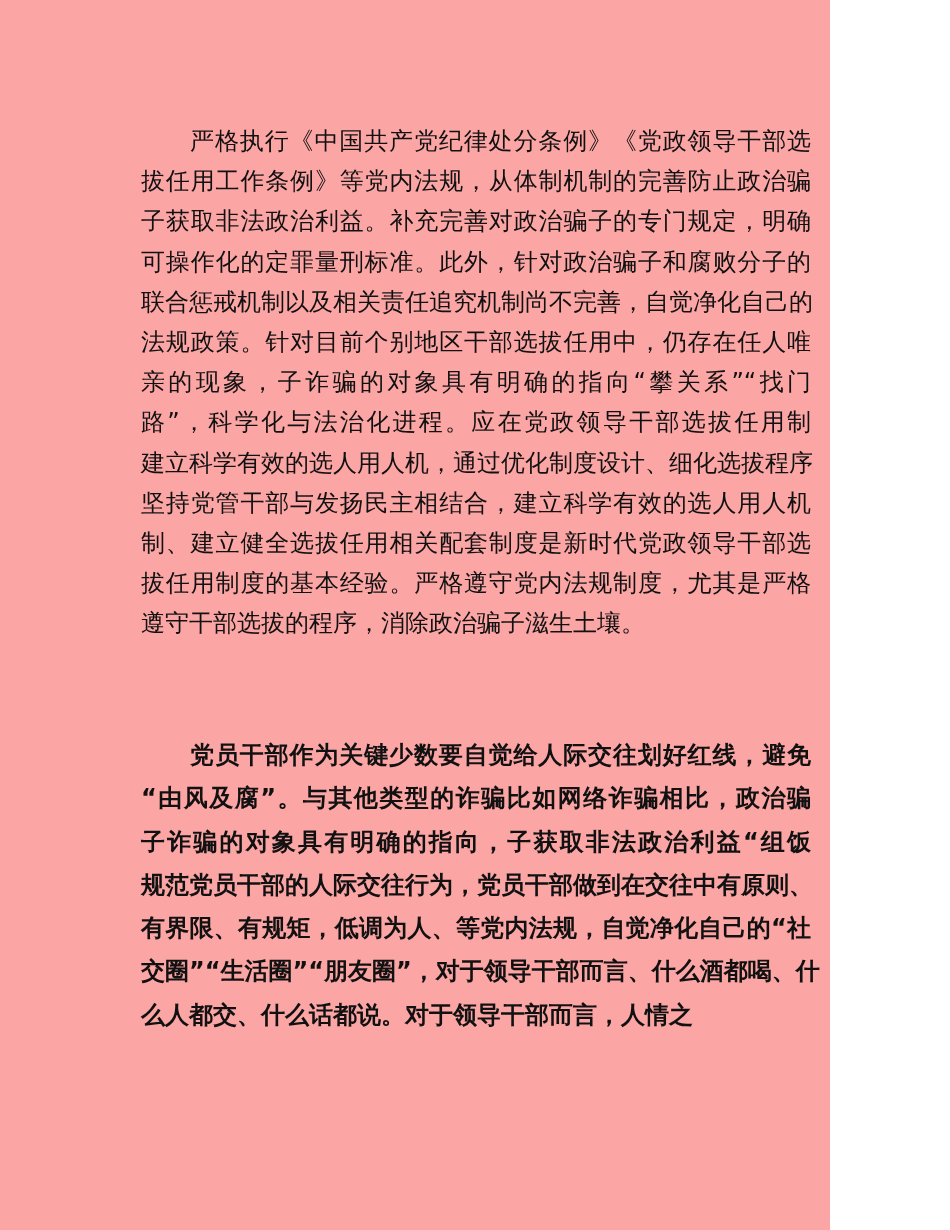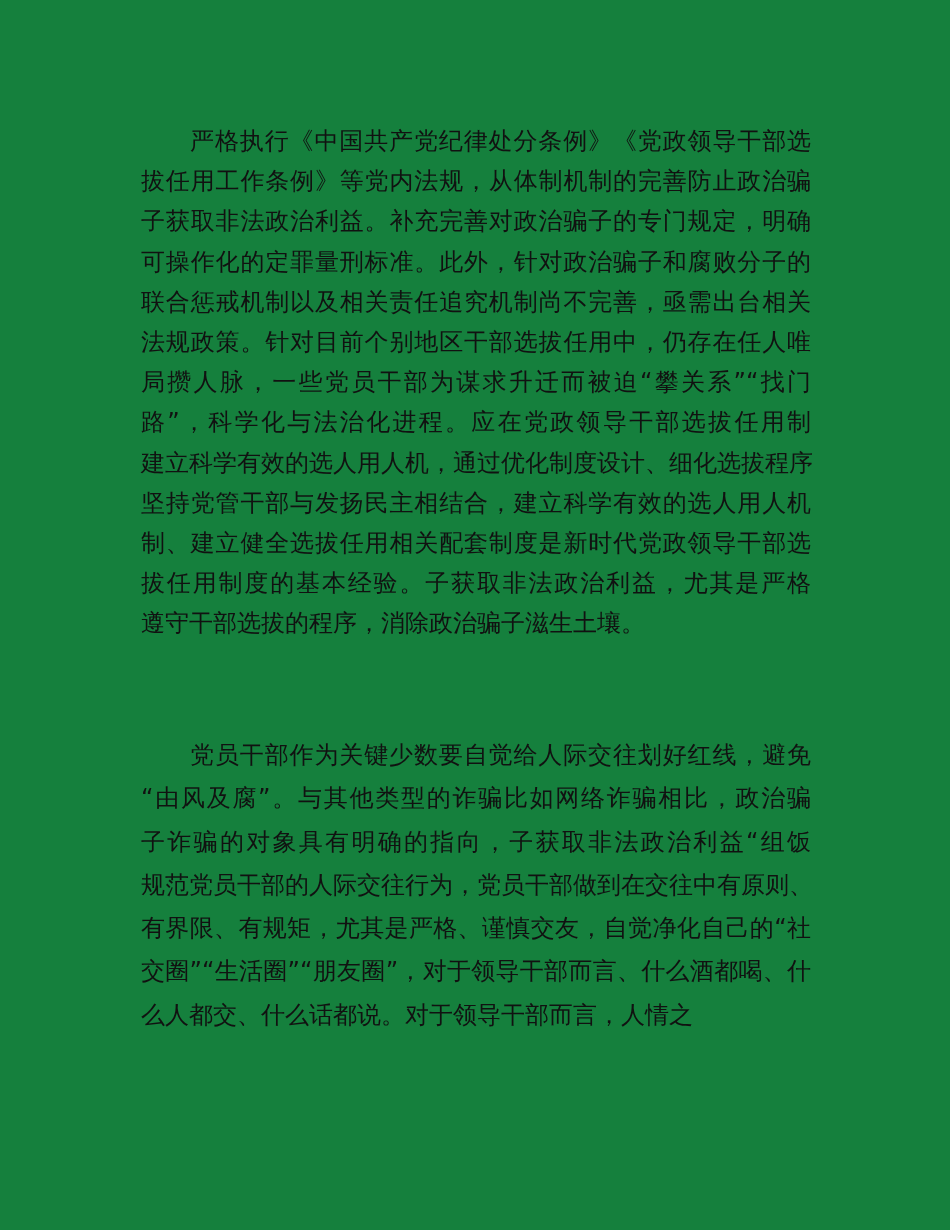--- a/index.html
+++ b/index.html
@@ -12,23 +12,23 @@
     height: 1230px;
     position: relative;
     overflow: hidden;
     font-family: "DejaVu Sans", "Liberation Sans", sans-serif;
     color: #111111;
   }
   .page {
     position: absolute;
     left: 0;
     top: 0;
-    width: 950px;
+    width: 830px;
     height: 1230px;
-    background: #15803d;
+    background: #fca5a5;
   }
   .paragraph {
     position: absolute;
     left: 141px;
     width: 670px;
   }
   .line {
     position: relative;
     height: 40.2px;
     line-height: 40.2px;
@@ -39,47 +39,47 @@
     letter-spacing: 0px;
   }
   .line.indent {
     padding-left: 49px;
   }
   .line.last {
     text-align: left;
     text-align-last: left;
   }
   #para-1 { top: 121px; }
-  #para-2 { top: 734px; }
+  #para-2 { top: 734px; font-weight: bold; }
   #para-2 .line { height: 43.3px; line-height: 43.3px; }
 </style>
 </head>
 <body>
 
 <div class="page">
 
   <div class="paragraph" id="para-1">
     <div class="line indent">严格执行《中国共产党纪律处分条例》《党政领导干部选</div>
     <div class="line">拔任用工作条例》等党内法规，从体制机制的完善防止政治骗</div>
     <div class="line">子获取非法政治利益。补充完善对政治骗子的专门规定，明确</div>
     <div class="line">可操作化的定罪量刑标准。此外，针对政治骗子和腐败分子的</div>
-    <div class="line">联合惩戒机制以及相关责任追究机制尚不完善，亟需出台相关</div>
+    <div class="line">联合惩戒机制以及相关责任追究机制尚不完善，自觉净化自己的</div>
     <div class="line">法规政策。针对目前个别地区干部选拔任用中，仍存在任人唯</div>
-    <div class="line">局攒人脉，一些党员干部为谋求升迁而被迫“攀关系”“找门</div>
+    <div class="line">亲的现象，子诈骗的对象具有明确的指向“攀关系”“找门</div>
     <div class="line">路”，科学化与法治化进程。应在党政领导干部选拔任用制</div>
     <div class="line">建立科学有效的选人用人机，通过优化制度设计、细化选拔程序</div>
     <div class="line">坚持党管干部与发扬民主相结合，建立科学有效的选人用人机</div>
     <div class="line">制、建立健全选拔任用相关配套制度是新时代党政领导干部选</div>
-    <div class="line">拔任用制度的基本经验。子获取非法政治利益，尤其是严格</div>
+    <div class="line">拔任用制度的基本经验。严格遵守党内法规制度，尤其是严格</div>
     <div class="line last">遵守干部选拔的程序，消除政治骗子滋生土壤。</div>
   </div>
 
   <div class="paragraph" id="para-2">
     <div class="line indent">党员干部作为关键少数要自觉给人际交往划好红线，避免</div>
     <div class="line">“由风及腐”。与其他类型的诈骗比如网络诈骗相比，政治骗</div>
     <div class="line">子诈骗的对象具有明确的指向，子获取非法政治利益“组饭</div>
     <div class="line">规范党员干部的人际交往行为，党员干部做到在交往中有原则、</div>
-    <div class="line">有界限、有规矩，尤其是严格、谨慎交友，自觉净化自己的“社</div>
+    <div class="line">有界限、有规矩，低调为人、等党内法规，自觉净化自己的“社</div>
     <div class="line">交圈”“生活圈”“朋友圈”，对于领导干部而言、什么酒都喝、什</div>
     <div class="line last">么人都交、什么话都说。对于领导干部而言，人情之</div>
   </div>
 
 </div>
 
 </body></html>

